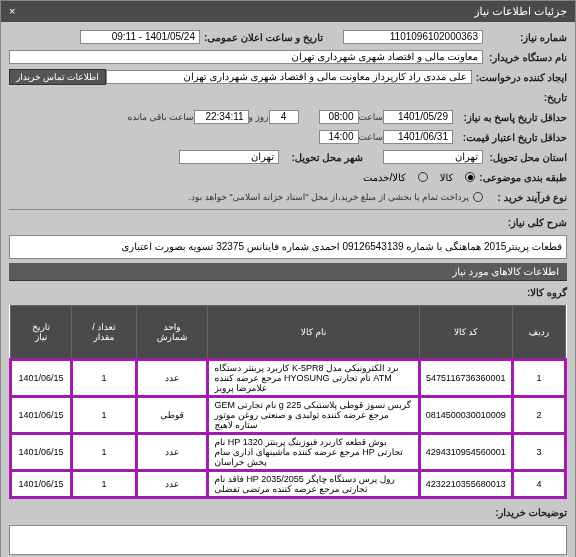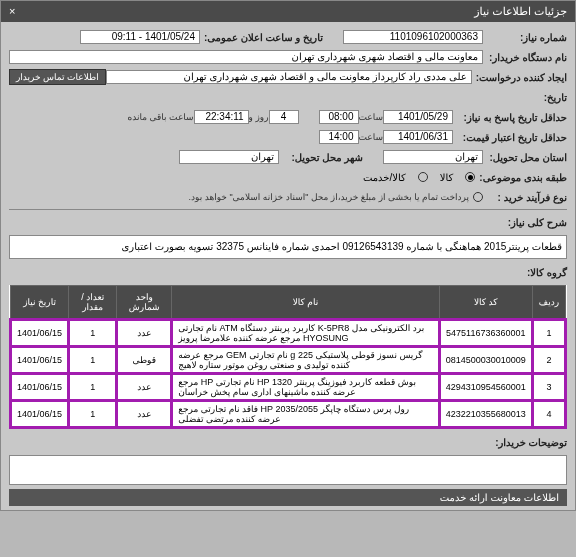--- a/index.html
+++ b/index.html
@@ -67,21 +67,21 @@
 table {
   width: 100%;
   border-collapse: collapse;
   background: #fff;
   font-size: 9px;
   margin: 4px 0;
 }
 th {
   background: #4a4a4a;
   color: #fff;
-  padding: 6px;
+  padding: 16px;
   border: 1px solid #666;
   font-weight: normal;
 }
 td {
   border: 3px solid #a21caf;
   padding: 2px 5px;
   text-align: center;
   vertical-align: middle;
 }
 td.right { text-align: left; }
@@ -176,20 +176,21 @@
       <span class="small-label">پرداخت تمام یا بخشی از مبلغ خرید،از محل "اسناد خزانه اسلامی" خواهد بود.</span>
     </div>
 
     <div class="sep"></div>
 
     <div class="row">
       <span class="label">شرح کلی نیاز:</span>
     </div>
     <div class="desc-box">قطعات پرینتر2015 هماهنگی با شماره 09126543139 احمدی شماره فاینانس 32375 تسویه بصورت اعتباری</div>
 
+    <div class="section-title">اطلاعات کالاهای مورد نیاز</div>
 
     <div class="row">
       <span class="label">گروه کالا:</span>
     </div>
 
     <table>
       <thead>
         <tr>
           <th>ردیف</th>
           <th>کد کالا</th>

